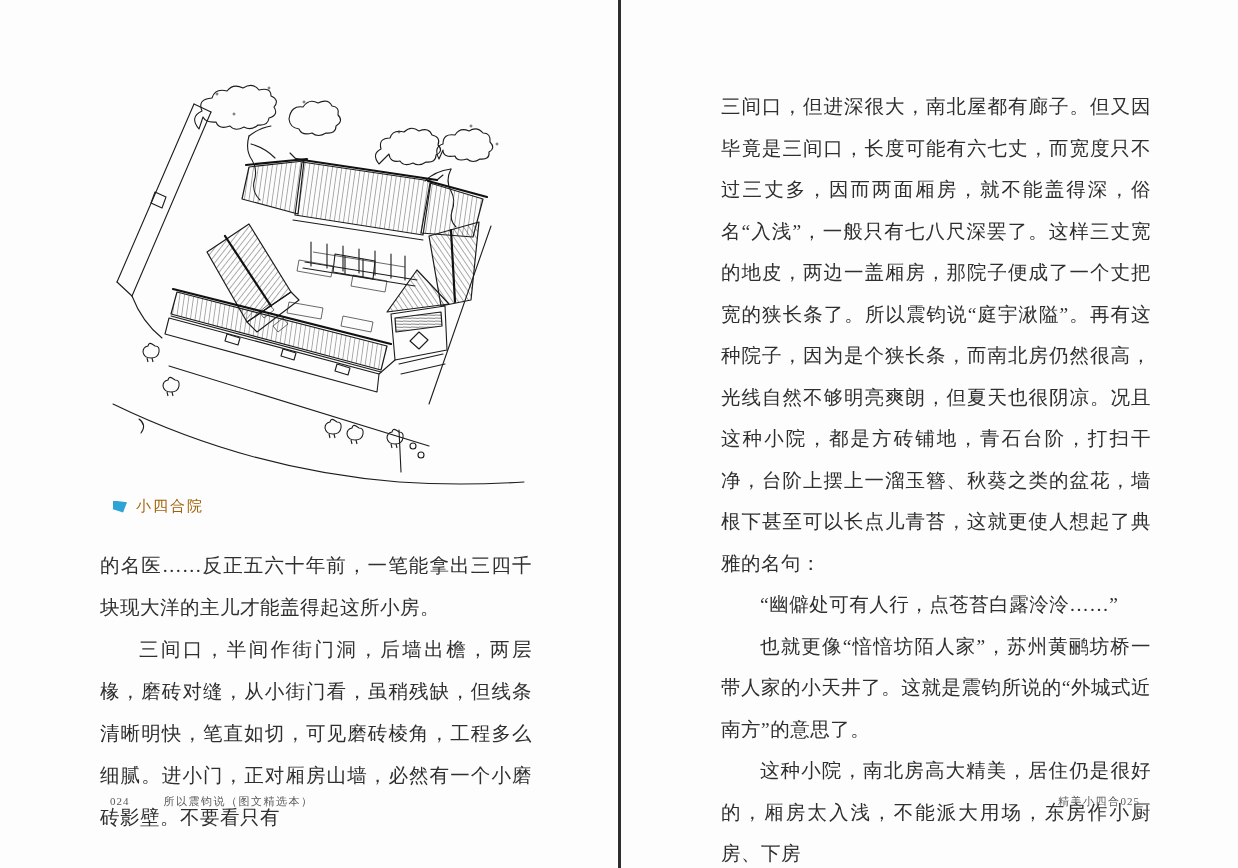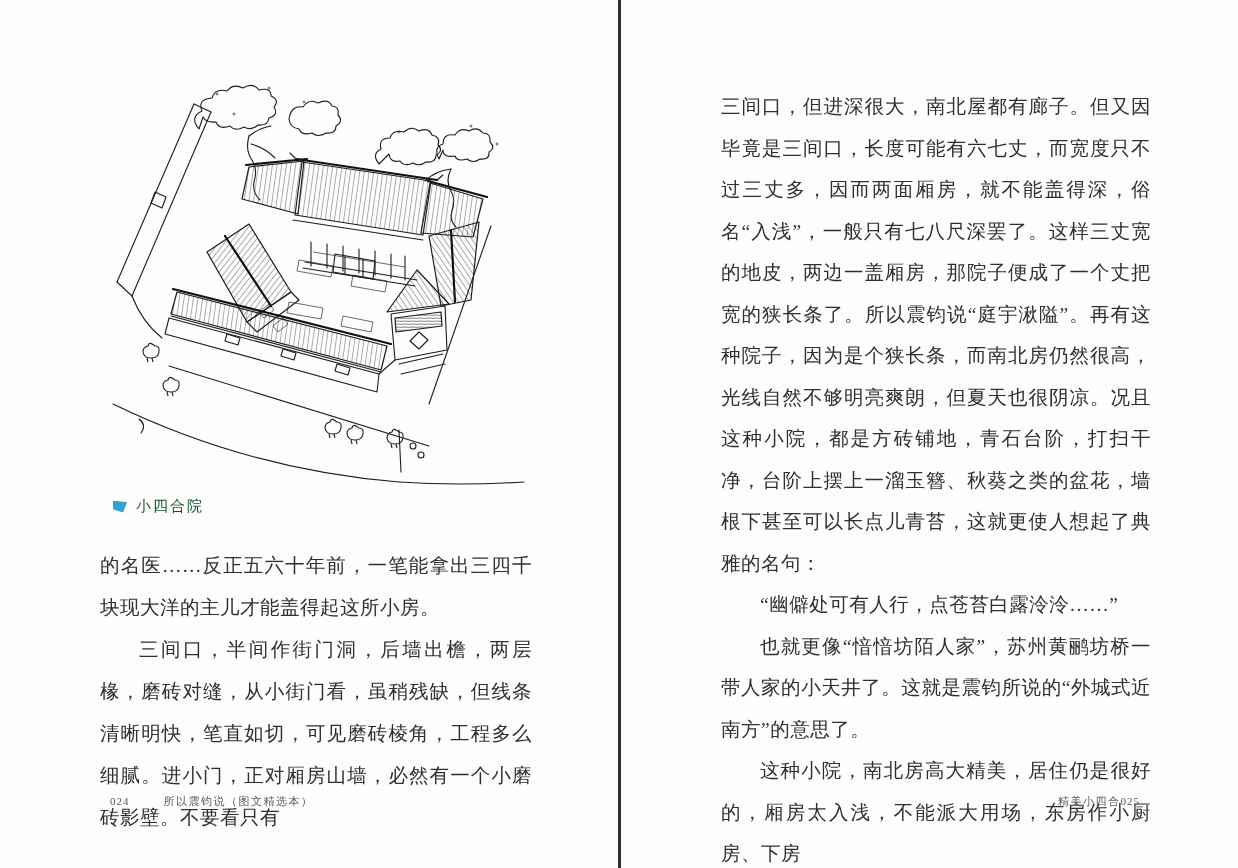--- a/index.html
+++ b/index.html
@@ -12,21 +12,21 @@
   .page{position:absolute;top:0;height:823px;}
   .page-left{left:0;width:618px;}
   .page-right{left:621px;width:617px;}
 
   .illustration{position:absolute;left:98px;top:74px;width:442px;height:418px;}
   .illustration svg{display:block;width:100%;height:100%;}
 
   .caption{position:absolute;left:113px;top:497px;display:flex;align-items:center;gap:9px;}
   .caption .flag{width:14px;height:12px;background:#2ea3d6;
     clip-path:polygon(0 0,100% 14%,72% 100%,0 72%);}
-  .caption .cap-label{font-size:15px;color:#14532d;letter-spacing:2px;
+  .caption .cap-label{font-size:15px;color:#a16207;letter-spacing:2px;
     font-family:"Liberation Sans","DejaVu Sans",sans-serif;}
 
   .bodytext{position:absolute;font-size:19.5px;line-height:42px;}
   .bodytext p{margin:0;text-align:justify;text-justify:inter-ideograph;letter-spacing:0.5px;}
   .bodytext p.indent{text-indent:2em;}
   .left-text{left:100px;top:545px;width:432px;}
   .right-text{left:100px;top:86px;width:430px;line-height:41.5px;}
 
   .footer{position:absolute;top:794px;font-size:11px;color:#595959;letter-spacing:1.5px;
     display:flex;align-items:baseline;}

